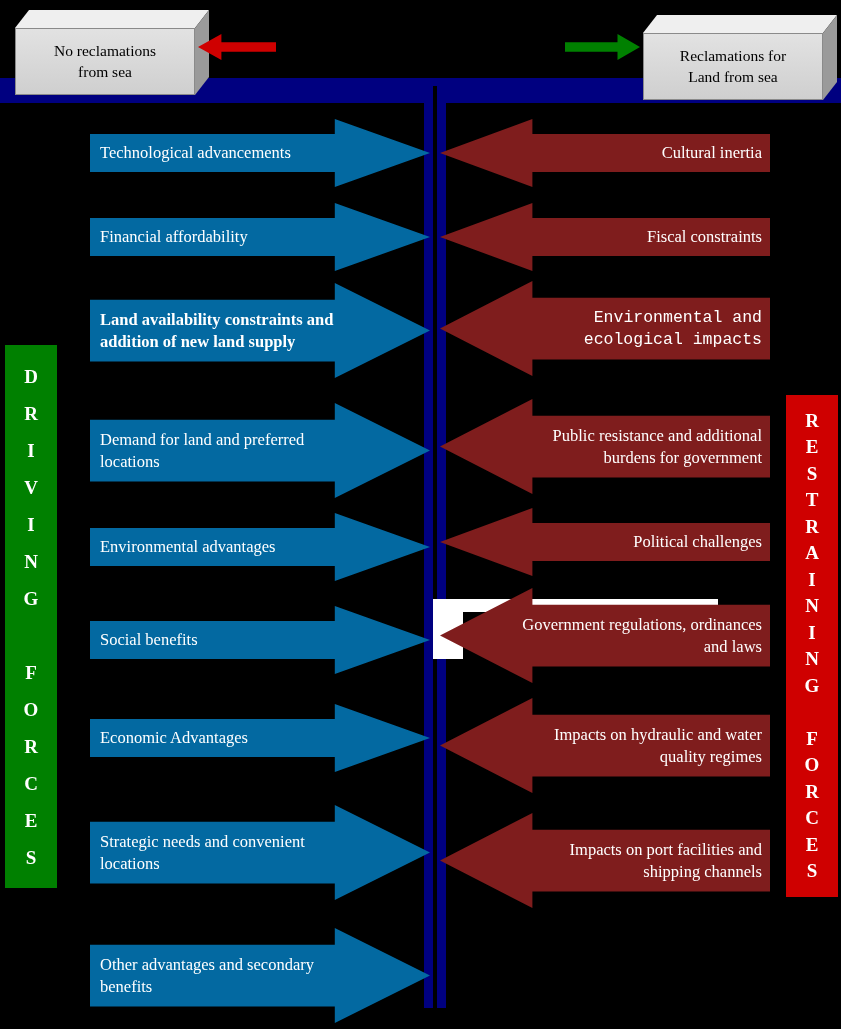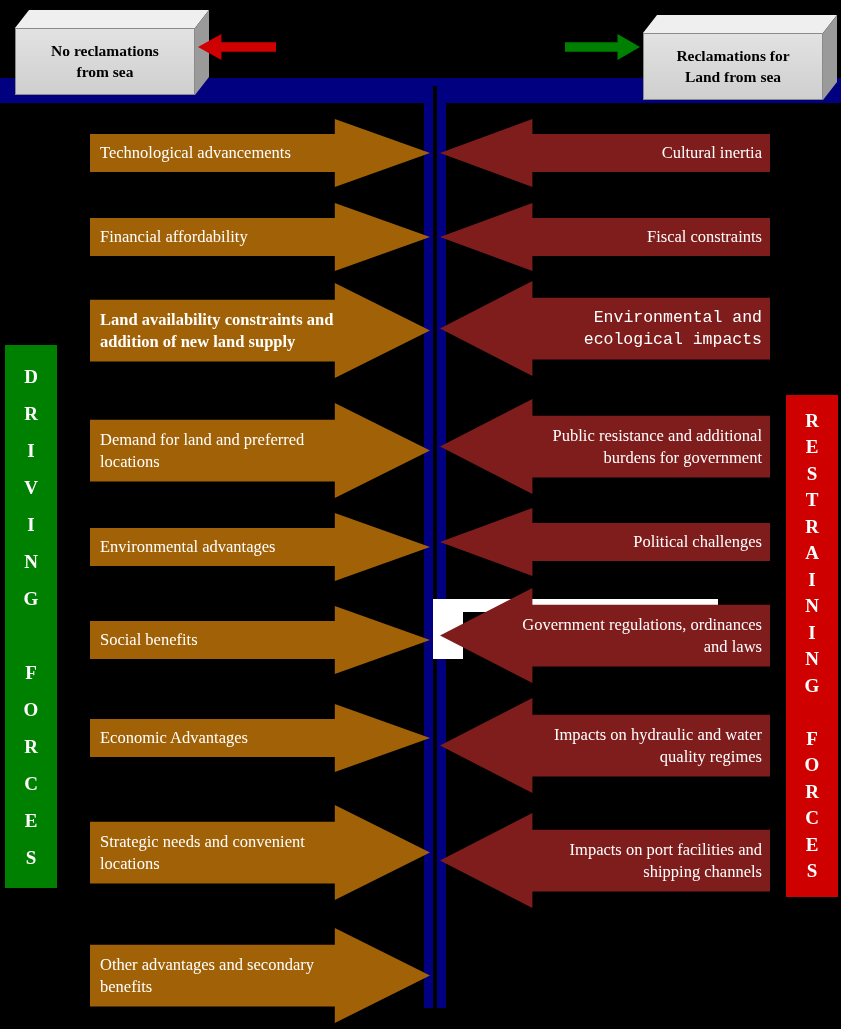--- a/index.html
+++ b/index.html
@@ -18,21 +18,21 @@
   
   .box3d { position:absolute; width:194px; height:85px; }
   .box-left  { left:15px;  top:10px; }
   .box-right { left:643px; top:15px; }
   .face-front {
     position:absolute; left:0; top:18px; width:180px; height:67px;
     background:linear-gradient(180deg,#e2e2e2,#cfcfcf);
     border:1px solid #8a8a8a; box-sizing:border-box;
     display:flex; align-items:center; justify-content:center;
     text-align:center; white-space:pre-line;
-    font-weight:bold; font-size:15.5px; color:#000; line-height:1.3;
+    font-weight:normal; font-size:15.5px; color:#000; line-height:1.3;
   }
   .face-top  { position:absolute; left:0; top:0; width:194px; height:18px; background:#efefef;
                clip-path:polygon(14px 0, 100% 0, 180px 100%, 0 100%); }
   .face-side { position:absolute; left:180px; top:0; width:14px; height:85px; background:#9a9a9a;
                clip-path:polygon(100% 0, 100% 67px, 0 100%, 0 18px); }
 
   
   .mini-arrow { position:absolute; top:34px; height:26px; }
   .mini-red   { left:198px; width:78px; background:#cf0000;
                 clip-path:polygon(0 50%, 30% 0, 30% 32%, 100% 32%, 100% 68%, 30% 68%, 30% 100%); }
@@ -46,21 +46,21 @@
   }
   .side-driving     { left:5px;   top:345px; width:52px; height:543px; background:#008000; line-height:37px; }
   .side-restraining { left:786px; top:395px; width:52px; height:502px; background:#cf0000; line-height:26.5px; }
 
   
   .arrow {
     position:absolute; display:flex; align-items:center;
     color:#fff; font-size:16.5px; line-height:1.28;
   }
   .garrow {
-    left:90px; width:340px; background:#a16207;
+    left:90px; width:340px; background:#0369a1;
     clip-path:polygon(0 22%, 72% 22%, 72% 0, 100% 50%, 72% 100%, 72% 78%, 0 78%);
   }
   .garrow.tall { clip-path:polygon(0 17.5%, 72% 17.5%, 72% 0, 100% 50%, 72% 100%, 72% 82.5%, 0 82.5%); }
   .rarrow {
     left:440px; width:330px; background:#7f1d1d; justify-content:flex-end;
     clip-path:polygon(100% 22%, 28% 22%, 28% 0, 0 50%, 28% 100%, 28% 78%, 100% 78%);
   }
   .rarrow.tall { clip-path:polygon(100% 17.5%, 28% 17.5%, 28% 0, 0 50%, 28% 100%, 28% 82.5%, 100% 82.5%); }
   .glabel { padding-left:10px; max-width:262px; }
   .rlabel { padding-right:8px;  max-width:252px; text-align:right; }

